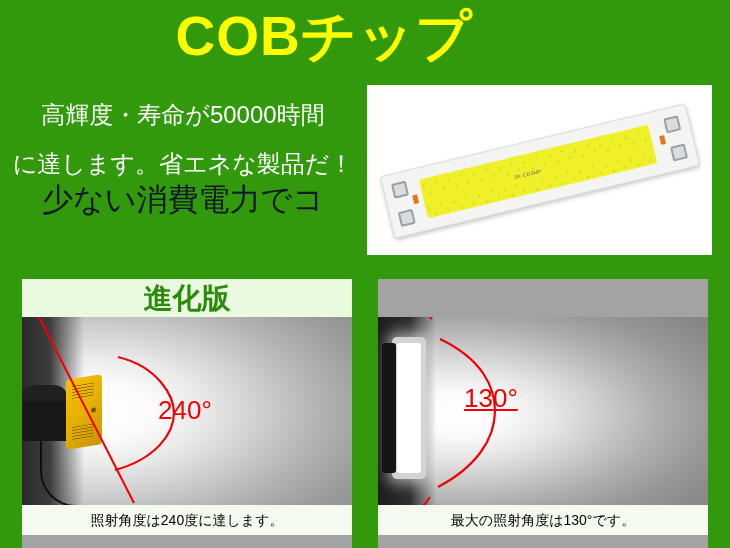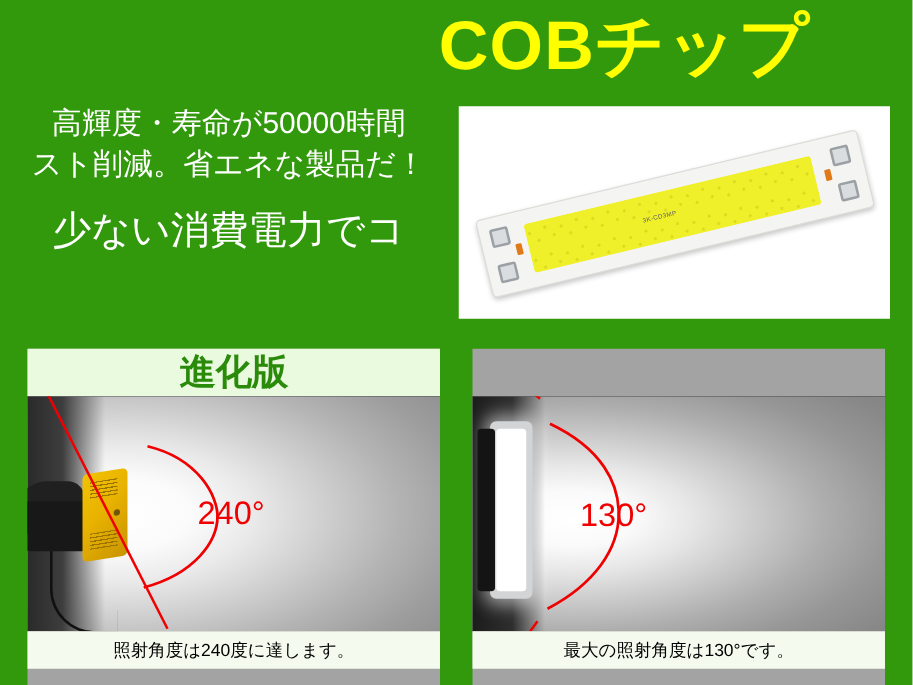--- a/index.html
+++ b/index.html
@@ -15,21 +15,21 @@
     overflow: hidden;
     font-family: "Liberation Sans", "DejaVu Sans", sans-serif;
   }
 
   
   .title {
     position: absolute;
     left: 0;
     top: 2px;
     width: 648px;
-    text-align: right;
+    text-align: center;
     color: #ffff00;
     font-size: 55px;
     font-weight: bold;
     letter-spacing: 1px;
     line-height: 68px;
     white-space: nowrap;
   }
 
   
   .copy-white {
@@ -42,26 +42,26 @@
     font-size: 24px;
     line-height: 33px;
     white-space: nowrap;
   }
   .copy-yellow {
     position: absolute;
     left: 8px;
     top: 163px;
     width: 350px;
     text-align: center;
-    color: #ffffff;
+    color: #0f172a;
     font-size: 31px;
     line-height: 42px;
     white-space: nowrap;
   }
-  .copy-line { display: block; }
+  .copy-line { display: block; margin-top: 16px; }
 
   
   .product-box {
     position: absolute;
     left: 367px;
     top: 85px;
     width: 345px;
     height: 170px;
     background: #ffffff;
     overflow: hidden;
@@ -282,21 +282,21 @@
   }
   .angle-label {
     position: absolute;
     color: #f00000;
     font-size: 26px;
     font-weight: normal;
     letter-spacing: 0px;
     white-space: nowrap;
   }
   .angle-label-left  { left: 100px; top: 78px; margin-left: 36px; }
-  .angle-label-right { left: 86px;  top: 80px; }
+  .angle-label-right { left: 86px;  top: 66px; text-decoration: underline; }
 
   .panel-caption {
     position: absolute;
     left: 0;
     top: 226px;
     width: 330px;
     height: 30px;
     line-height: 30px;
     text-align: center;
     color: #000000;
@@ -307,21 +307,21 @@
 </style>
 </head>
 <body>
 
 <div id="page">
 
   <div class="title">COBチップ</div>
 
   <div class="copy-white">
     <span class="copy-line">高輝度・寿命が50000時間</span>
-    <span class="copy-line">スト削減。省エネな製品だ！</span>
+    <span class="copy-line">に達します。省エネな製品だ！</span>
   </div>
 
   <div class="copy-yellow">
     <span class="copy-line">少ない消費電力でコ</span>
   </div>
 
   <div class="product-box">
     <div class="cob-strip">
       <div class="cob-emitter"></div>
       <div class="cob-pad pad-a"></div>

